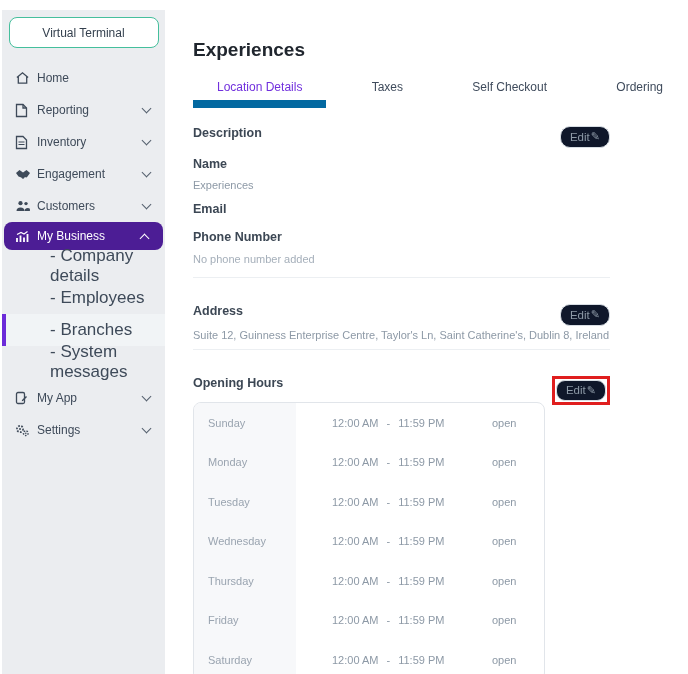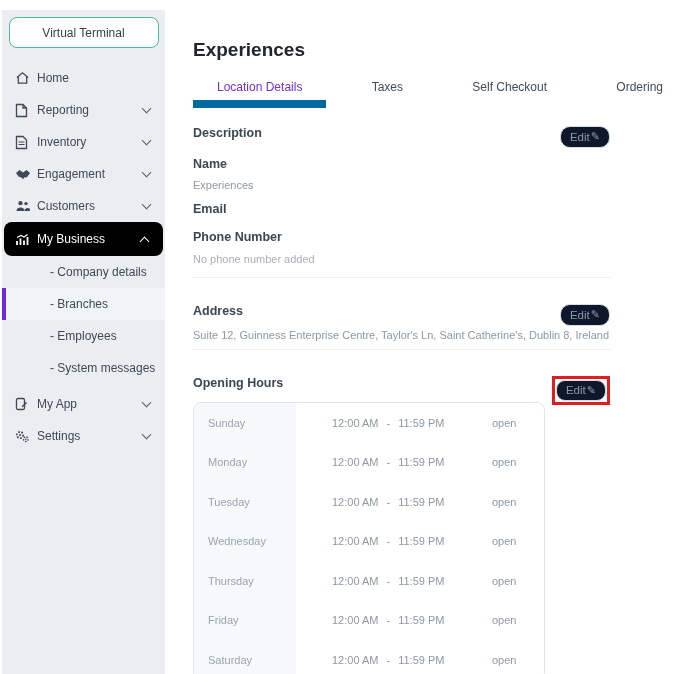--- a/index.html
+++ b/index.html
@@ -13,24 +13,24 @@
             border:1px solid #45bf9c; border-radius:8px; color:#333f4d; font-size:12px;
             font-family:inherit; cursor:pointer; }
   .nav { margin-top:14px; }
   .nav-item { height:32px; display:flex; align-items:center; padding:0 12px 0 13px;
               color:#3e4a59; font-size:12px; cursor:pointer; }
   .nav-item .ico { width:22px; display:flex; align-items:center; }
   .nav-item .lbl { flex:1; }
   .chev { width:7px; height:7px; border-right:1.7px solid #55606e; border-bottom:1.7px solid #55606e;
           transform:rotate(45deg); margin:-3px 3px 0 0; }
   .chev.up { transform:rotate(-135deg); margin-top:4px; border-color:#fff; }
-  .nav-item.active-parent { background:#000000; color:#fff; border-radius:8px; margin:0 2px;
-                            height:34px; padding-left:11px; }
+  .nav-item.active-parent { background:#4c1d95; color:#fff; border-radius:8px; margin:0 2px;
+                            height:28px; padding-left:11px; }
   .sub-item { height:32px; display:flex; align-items:center; padding-left:44px;
-              border-left:4px solid transparent; font-size:12px; color:#3e4a59; cursor:pointer; }
+              border-left:4px solid transparent; font-size:17px; color:#3e4a59; cursor:pointer; }
   .sub-item.active { background:#f1f4f6; border-left-color:#6c2bd9; }
   .gap-top { margin-top:4px; }
 
   
   .main { position:absolute; left:165px; top:0; width:479px; height:674px; background:#fff;
           padding:38px 0 0 28px; }
   h1.title { font-size:19px; font-weight:700; color:#20262e; line-height:23px; }
 
   .tabs { display:flex; justify-content:space-between; width:494px; margin-top:19px; }
   .tab { font-size:12px; color:#3f4b5c; padding:0 24px 9px; text-align:center; cursor:pointer; }
@@ -137,25 +137,25 @@
               <path d="M2 4.5 L6 2.5 L9 4 L12.5 1.5" fill="none" stroke="#fff" stroke-width="1.2"></path>
             </svg>
         </span>
         <span class="lbl">My Business</span>
         <span class="chev up"></span>
       </div>
 
       <div class="sub-item">
         <span>- Company details</span>
       </div>
+      <div class="sub-item">
+        <span>- Employees</span>
+      </div>
       <div class="sub-item active">
         <span>- Branches</span>
-      </div>
-      <div class="sub-item">
-        <span>- Employees</span>
       </div>
       <div class="sub-item">
         <span>- System messages</span>
       </div>
 
       <div class="nav-item gap-top">
         <span class="ico">
           <svg width="13" height="14" viewBox="0 0 13 14">
               <rect x="1.5" y="1.5" width="8" height="11" rx="1.5" fill="none" stroke="#3e4a59" stroke-width="1.3"></rect>
               <path d="M7 9 L11 5 L12 6 L8 10 L6.8 10.2 Z" fill="#3e4a59"></path>

